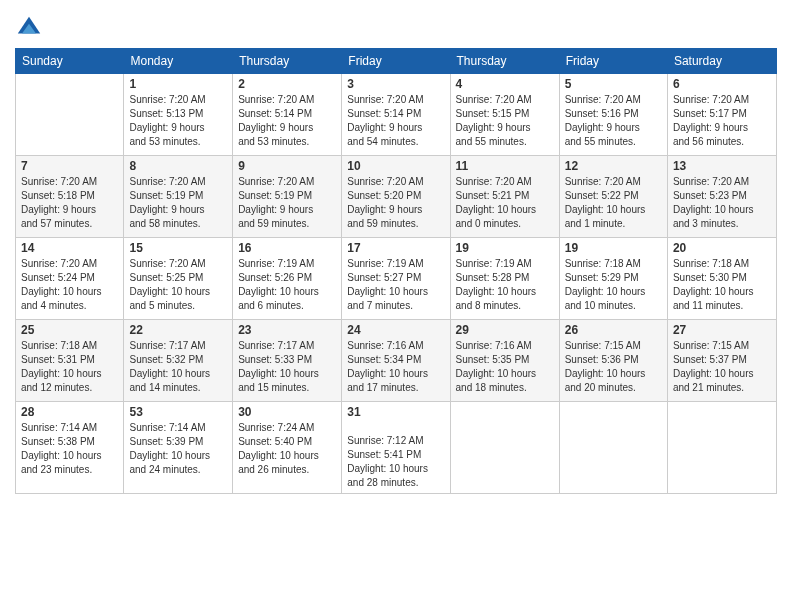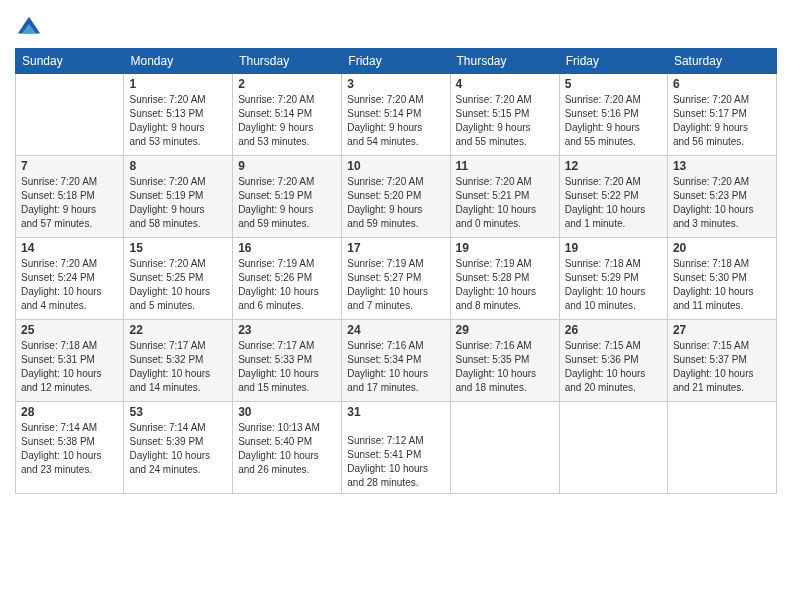--- a/index.html
+++ b/index.html
@@ -341,21 +341,21 @@
           </td>
           <td>
             <span class="day-number">53</span>
             <div class="day-info" style="white-space: pre-line;">Sunrise: 7:14 AM
 Sunset: 5:39 PM
 Daylight: 10 hours
 and 24 minutes.</div>
           </td>
           <td>
             <span class="day-number">30</span>
-            <div class="day-info" style="white-space: pre-line;">Sunrise: 10:13 AM
+            <div class="day-info" style="white-space: pre-line;">Sunrise: 7:24 AM
 Sunset: 5:40 PM
 Daylight: 10 hours
 and 26 minutes.</div>
           </td>
           <td>
             <span class="day-number">31</span>
             <div class="day-info" style="white-space: pre-line; margin-top: 15px;">Sunrise: 7:12 AM
 Sunset: 5:41 PM
 Daylight: 10 hours
 and 28 minutes.</div>

